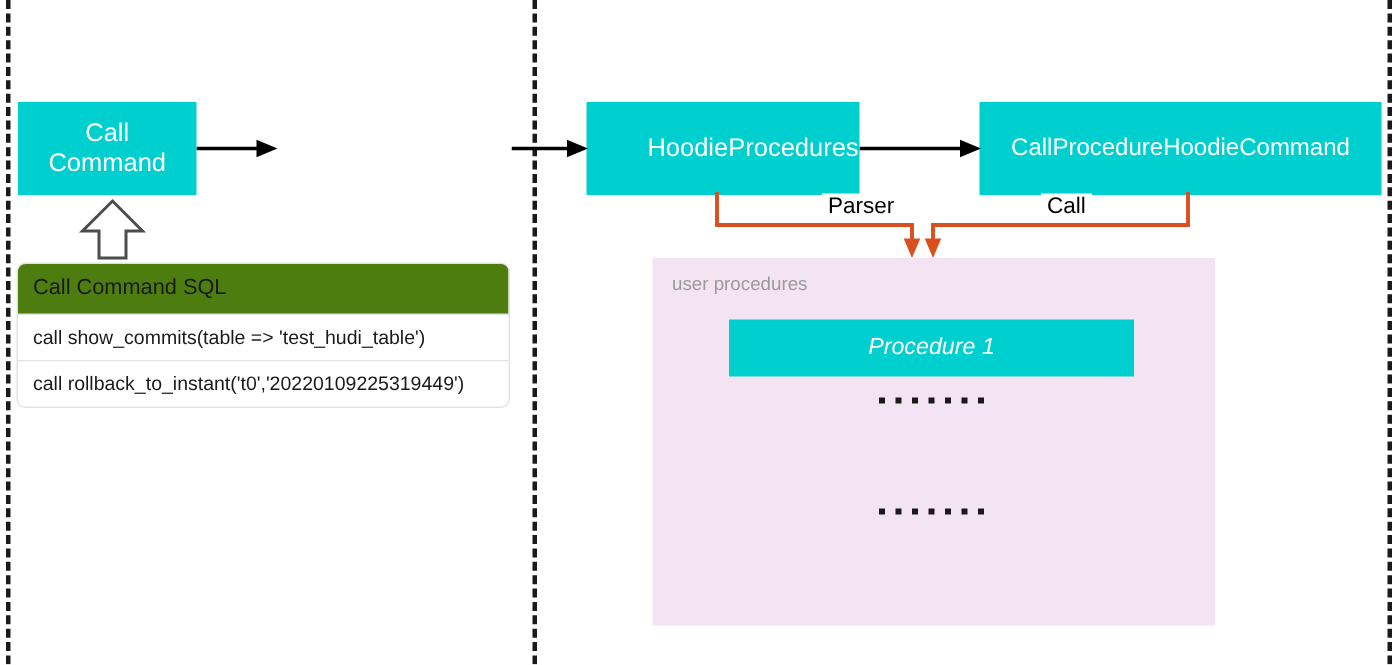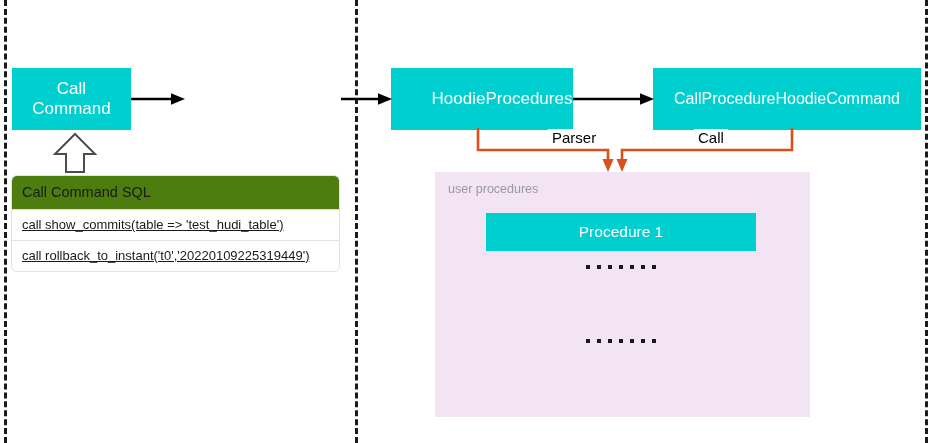--- a/index.html
+++ b/index.html
@@ -98,21 +98,20 @@
     padding: 8px 10px 9px 10px;
     border-bottom: 1px solid #e2e2e2;
   }
   #sql-table .sql-row {
     background: #ffffff;
     font-size: 13px;
     color: #1a1a1a;
     padding: 7px 10px 8px 10px;
     border-bottom: 1px solid #e2e2e2;
     white-space: nowrap;
-    text-decoration: underline;
   }
   #sql-table .sql-row:last-child { border-bottom: none; }
 
   
   #orange-connectors {
     position: absolute;
     left: 455px;
     top: 128px;
     width: 360px;
     height: 50px;
@@ -151,20 +150,21 @@
     left: 486px;
     width: 270px;
     height: 38px;
     background: #00CFCF;
     color: #ffffff;
     display: flex;
     align-items: center;
     justify-content: center;
     font-size: 15.5px;
     box-sizing: border-box;
+    font-style: italic;
   }
   #proc-box-0 { top: 213px; }
   #proc-box-1 { top: 287px; }
   #proc-box-2 { top: 361px; }
 
   .proc-dots {
     position: absolute;
     left: 486px;
     width: 270px;
     height: 6px;

